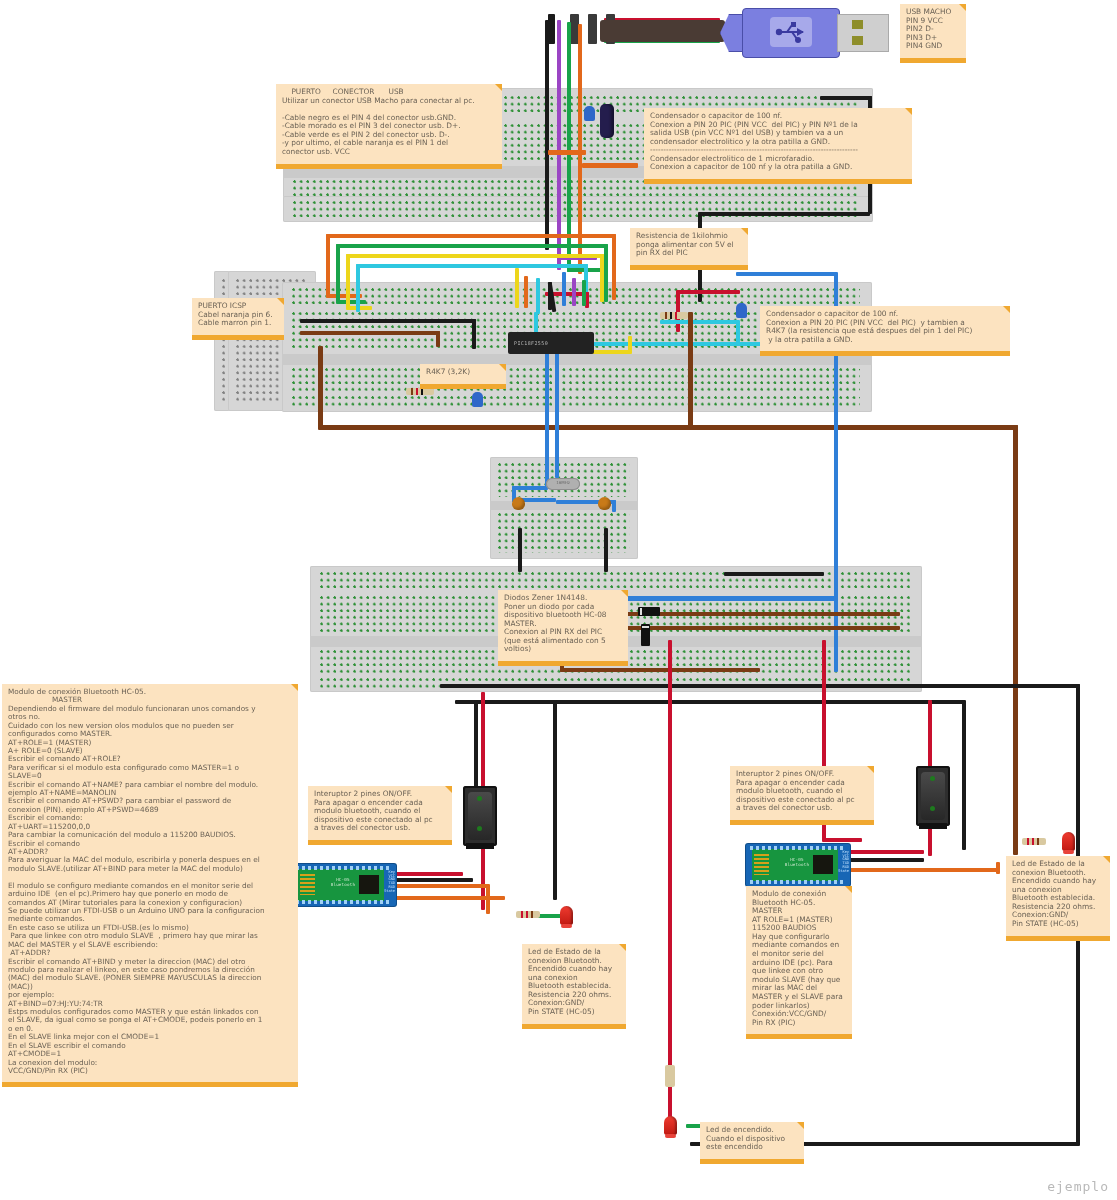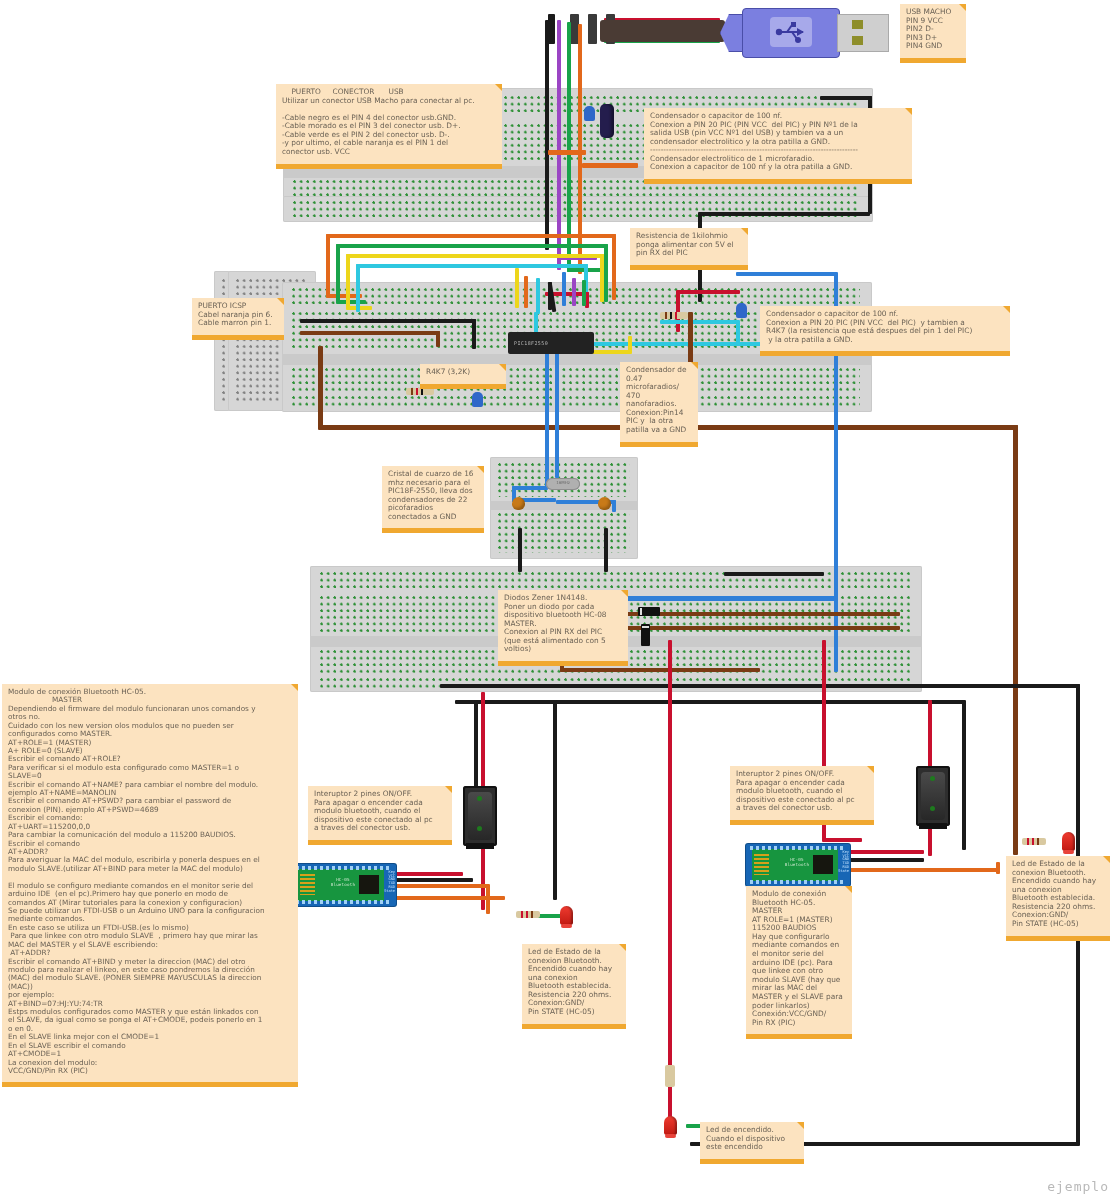--- a/index.html
+++ b/index.html
@@ -422,35 +422,21 @@
 Cabel naranja pin 6.
 Cable marron pin 1.</div>
 
   <div class="note" style="left:760px;top:306px;width:250px;font-size:7.4px;">Condensador o capacitor de 100 nf.
 Conexion a PIN 20 PIC (PIN VCC  del PIC)  y tambien a
 R4K7 (la resistencia que está despues del pin 1 del PIC)
  y la otra patilla a GND.</div>
 
   <div class="note" style="left:420px;top:364px;width:86px;font-size:7.4px;">R4K7 (3,2K)</div>
 
-  <div class="note" style="left:620px;top:362px;width:78px;font-size:7.4px;">Condensador de
-0.47
-microfaradios/
-470
-nanofaradios.
-Conexion:Pin14
-PIC y  la otra
-patilla va a GND</div>
-
-  <div class="note" style="left:382px;top:466px;width:102px;font-size:7.4px;">Cristal de cuarzo de 16
-mhz necesario para el
-PIC18F-2550, lleva dos
-condensadores de 22
-picofaradios
-conectados a GND</div>
+
 
   <div class="note" style="left:498px;top:590px;width:130px;font-size:7.4px;">Diodos Zener 1N4148.
 Poner un diodo por cada
 dispositivo bluetooth HC-08
 MASTER.
 Conexion al PIN RX del PIC
 (que está alimentado con 5
 voltios)</div>
 
   <div class="note" style="left:2px;top:684px;width:296px;font-size:7.3px;line-height:1.155;">Modulo de conexión Bluetooth HC-05.

